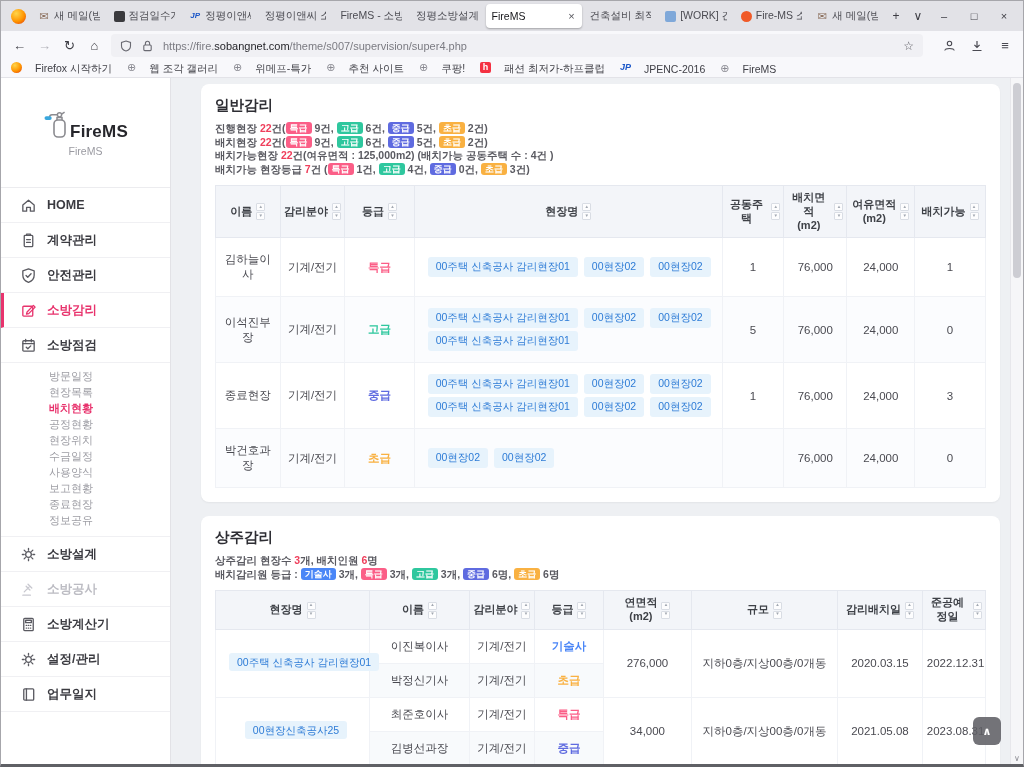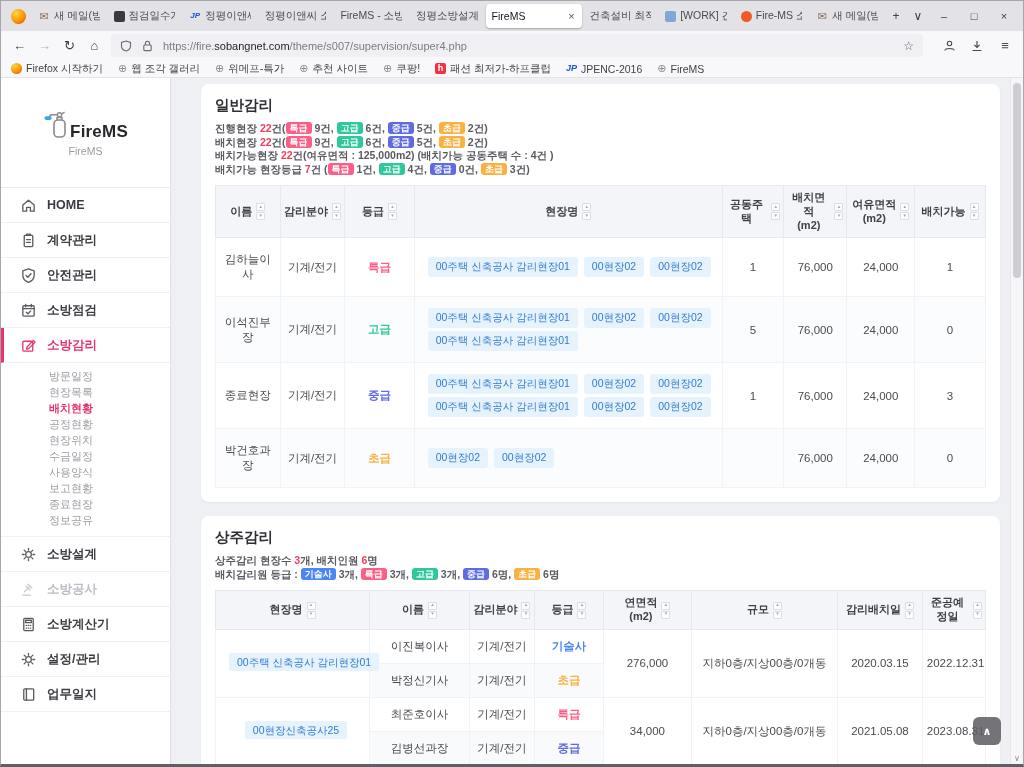--- a/index.html
+++ b/index.html
@@ -36,21 +36,21 @@
   .urlbar svg{flex:none;}
   .urltext{font-size:11px;color:#7b7b82;white-space:nowrap;overflow:hidden;flex:1;min-width:0;}
   .urltext .domain{color:#26262b;}
   .star{flex:none;font-size:12px;color:#5c5c63;}
   .tbright{display:flex;align-items:center;gap:4px;flex:none;margin-left:8px;}
   .tbbtn{width:24px;height:23px;display:flex;align-items:center;justify-content:center;color:#4a4a52;font-size:13px;border-radius:4px;}
 
   
   .bookmarksbar{height:18px;background:#f8f8fb;border-bottom:1px solid #e3e3e8;display:flex;align-items:center;
     padding:0 10px;gap:15px;flex:none;font-size:10.5px;color:#3f3f46;overflow:hidden;}
-  .bmitem{display:flex;align-items:center;gap:4px;white-space:nowrap;}
+  .bmitem{display:flex;align-items:flex-start;gap:13px;white-space:nowrap;}
   .bi-globe{color:#8a8a92;font-size:11px;line-height:1;}
   .bi-firefox{width:11px;height:11px;border-radius:50%;background:radial-gradient(circle at 35% 30%,#ffd54a,#ff9500 55%,#e8540c 85%);}
   .bi-h{width:11px;height:11px;background:#f43142;color:#fff;border-radius:2px;font-size:9px;font-weight:800;display:flex;align-items:center;justify-content:center;line-height:1;}
   .bi-jp{color:#1a56c8;font-weight:800;font-style:italic;font-size:9px;line-height:1;}
 
   
   .content{flex:1;display:flex;min-height:0;position:relative;background:#eef0f3;}
 
   .sidebar{width:170px;background:#fff;border-right:1px solid #e2e2e6;flex:none;overflow:hidden;display:flex;flex-direction:column;}
   .logo{height:110px;border-bottom:1px solid #ececef;display:flex;flex-direction:column;align-items:center;justify-content:center;flex:none;}
@@ -262,37 +262,37 @@
           </div>
           <div class="navitem">
             <span class="nicon">
               <svg width="17" height="17" viewBox="0 0 18 18">
                 <path d="M9 2 L15 4 V8.8 C15 12.8 12 15.2 9 16.2 C6 15.2 3 12.8 3 8.8 V4 Z" fill="none" stroke="currentColor" stroke-width="1.4" stroke-linecap="round" stroke-linejoin="round"></path>
                 <path d="M6.4 9 L8.2 10.8 L11.7 7.2" fill="none" stroke="currentColor" stroke-width="1.4" stroke-linecap="round" stroke-linejoin="round"></path>
               </svg>
             </span>
             <span>안전관리</span>
           </div>
+          <div class="navitem active">
+            <span class="nicon">
+              <svg width="17" height="17" viewBox="0 0 18 18">
+                <rect x="3" y="4.5" width="10.5" height="10.5" rx="1" fill="none" stroke="currentColor" stroke-width="1.4" stroke-linecap="round" stroke-linejoin="round"></rect>
+                <path d="M7.5 10.5 L14.2 3.6 L16 5.4 L9.2 12.3 L6.9 12.9 Z" fill="none" stroke="currentColor" stroke-width="1.4" stroke-linecap="round" stroke-linejoin="round"></path>
+              </svg>
+            </span>
+            <span>소방감리</span>
+          </div>
           <div class="navitem">
             <span class="nicon">
               <svg width="17" height="17" viewBox="0 0 18 18">
                 <rect x="3" y="4" width="12" height="11" rx="1" fill="none" stroke="currentColor" stroke-width="1.4" stroke-linecap="round" stroke-linejoin="round"></rect>
                 <path d="M6 2.5 V5 M12 2.5 V5 M3 7 H15 M6.6 10.8 L8.3 12.5 L11.4 9.4" fill="none" stroke="currentColor" stroke-width="1.4" stroke-linecap="round" stroke-linejoin="round"></path>
               </svg>
             </span>
             <span>소방점검</span>
-          </div>
-          <div class="navitem active">
-            <span class="nicon">
-              <svg width="17" height="17" viewBox="0 0 18 18">
-                <rect x="3" y="4.5" width="10.5" height="10.5" rx="1" fill="none" stroke="currentColor" stroke-width="1.4" stroke-linecap="round" stroke-linejoin="round"></rect>
-                <path d="M7.5 10.5 L14.2 3.6 L16 5.4 L9.2 12.3 L6.9 12.9 Z" fill="none" stroke="currentColor" stroke-width="1.4" stroke-linecap="round" stroke-linejoin="round"></path>
-              </svg>
-            </span>
-            <span>소방감리</span>
           </div>
           <div class="submenu">
             <div class="subitem">방문일정</div>
             <div class="subitem">현장목록</div>
             <div class="subitem active">배치현황</div>
             <div class="subitem">공정현황</div>
             <div class="subitem">현장위치</div>
             <div class="subitem">수금일정</div>
             <div class="subitem">사용양식</div>
             <div class="subitem">보고현황</div>

